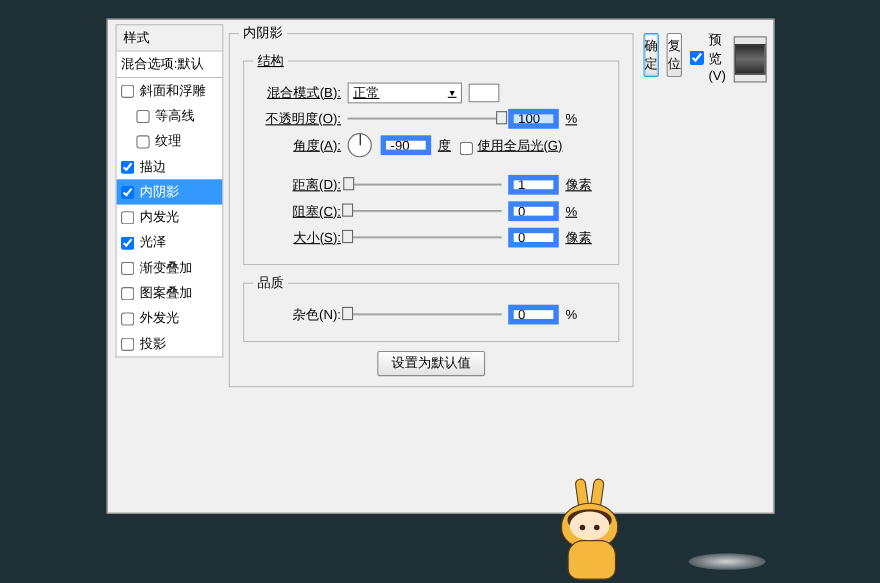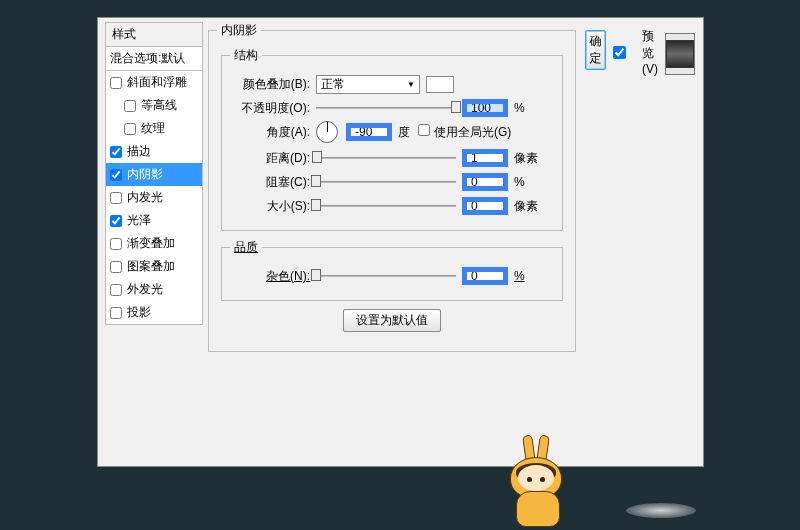--- a/index.html
+++ b/index.html
@@ -10,45 +10,45 @@
 .blending-row { border: 1px solid #bbb; border-top: none; padding: 3px 4px; background: #fff; white-space: nowrap; overflow:hidden;}
 .style-list { border: 1px solid #bbb; border-top: none; background: #fff; }
 .style-item { display: flex; align-items: center; padding: 3px 4px; }
 .style-item.indent { padding-left: 18px; }
 .style-item.selected { background: #3399ff; color: #fff; }
 .style-item input[type=checkbox] { margin-right: 5px; width: 12px; height: 12px; }
 .mid-panel { position: absolute; left: 110px; top: 4px; width: 368px; }
 fieldset { border: 1px solid #bbb; margin-bottom: 6px; padding: 6px 8px 10px 8px; position: relative; }
 fieldset > legend { padding: 0 4px; font-size: 12px; }
 fieldset.outer { height: 330px; }
-fieldset.structure { margin: 2px 4px 8px 4px; }
-fieldset.quality { margin: 0 4px 8px 4px; text-decoration: underline; }
+fieldset.structure { margin: 2px 4px 8px 4px; text-decoration: underline; }
+fieldset.quality { margin: 0 4px 8px 4px; }
 .row { display: flex; align-items: center; margin: 4px 0; height: 20px; }
 .row-label { width: 80px; text-align: right; margin-right: 6px; }
 .select-wrap { display: inline-flex; align-items: center; border: 1px solid #888; background: #fff; height: 19px; width: 104px; padding: 0 4px; justify-content: space-between; }
 .dropdown-arrow { font-size: 8px; }
 .color-swatch { width: 28px; height: 17px; border: 1px solid #888; background: #fff; margin-left: 6px; }
 .slider-track { position: relative; height: 14px; width: 140px; margin-right: 6px; }
 .slider-line { position: absolute; top: 6px; left: 0; right: 0; height: 2px; background: linear-gradient(#888,#ccc); }
 .slider-thumb { position: absolute; top: 0; width: 10px; height: 12px; background: #eee; border: 1px solid #666; transform: translateX(-5px); }
 .num-input { width: 46px; height: 18px; border: 5px solid #3b82f6; background: #fff; text-align: left; padding: 0 4px; font-size: 12px; }
 .unit { margin-left: 6px; }
 .angle-dial { width: 22px; height: 22px; border: 1px solid #666; border-radius: 50%; background: #fff; position: relative; margin-right: 8px; }
 .angle-hand { position: absolute; width: 1px; height: 10px; background: #000; left: 50%; top: 50%; transform-origin: top center; transform: rotate(180deg); }
-.chk { display: inline-flex; align-items: flex-start; margin-left: 8px; }
+.chk { display: inline-flex; align-items: flex-end; margin-left: 8px; }
 .chk input { margin-right: 4px; width: 12px; height: 12px; }
 .contour-box { width: 24px; height: 20px; border: 1px solid #555; background: linear-gradient(135deg,#bbb 0%,#fff 48%,#333 52%,#777 100%); }
 .mini-arrow { width: 10px; height: 20px; border: 1px solid #888; border-left: none; display:flex; align-items:center; justify-content:center; font-size:7px; background:#f0f0f0; margin-right:6px;}
 .btn { border: 1px solid #8a8a8a; background: linear-gradient(#fdfdfd,#e3e3e3); padding: 2px 0; border-radius: 2px; text-align: center; cursor: default; }
 .btn-row { display: flex; justify-content: center; gap: 16px; margin-top: 2px; }
 .btn-row .btn { width: 98px; }
 .right-panel { position: absolute; right: 8px; top: 6px; width: 110px; display: flex; gap: 7px; align-items: center; }
 .right-panel .btn { width: 110px; }
 .btn.ok { border: 1px solid #3aa0e0; box-shadow: 0 0 0 1px #8fd0f5 inset; }
-.preview-chk { display: flex; align-items: center; gap: 16px; margin-top: 4px;}
+.preview-chk { display: flex; align-items: center; gap: 4px; margin-top: 4px;}
 .preview-box { width: 42px; height: 42px; border: 1px solid #777; background:#e8e8e8; display:flex;align-items:center;justify-content:center; margin-top:8px;}
 .preview-inner { width: 28px; height: 28px; background: linear-gradient(#2a2a2a,#6a6a6a,#2a2a2a); border:1px solid #333;}
 .mascot { position: absolute; left: 498px; top: 435px; width: 80px; height: 92px; }
 .ear { position:absolute; width:10px; height:28px; background:#f4b83e; border:1px solid #5a3a1a; border-radius:6px 6px 3px 3px; top:0;}
 .ear.l{left:26px; transform:rotate(-8deg);} .ear.r{left:40px; transform:rotate(8deg);}
 .head{position:absolute; top:22px; left:12px; width:52px; height:42px; background:#f4b83e; border:1px solid #5a3a1a; border-radius:50% 50% 45% 45%;}
 .face{position:absolute; top:30px; left:20px; width:36px; height:26px; background:#ffe6c9; border-radius:50%;}
 .hair{position:absolute; top:28px; left:18px; width:40px; height:18px; background:#4a2c18; border-radius:50% 50% 40% 40%;}
 .eye{position:absolute; width:5px; height:5px; background:#3a2416; border-radius:50%; top:42px;}
 .eye.l{left:29px;} .eye.r{left:42px;}
@@ -112,21 +112,21 @@
   </div>
 
   <div class="mid-panel">
     <fieldset class="outer">
       <legend>内阴影</legend>
 
       <fieldset class="structure">
         <legend>结构</legend>
 
         <div class="row">
-          <div class="row-label">颜色叠加(B):</div>
+          <div class="row-label">混合模式(B):</div>
           <div class="select-wrap">
             <span>正常</span>
             <span class="dropdown-arrow">▼</span>
           </div>
           <div class="color-swatch"></div>
         </div>
 
         <div class="row">
           <div class="row-label">不透明度(O):</div>
           <div class="slider-track">
@@ -143,21 +143,21 @@
               <div class="angle-hand"></div>
             </div>
           <input class="num-input" value="-90" style="">
           <span class="unit">度</span>
           <label class="chk">
             <input type="checkbox" style="">
             <span>使用全局光(G)</span>
           </label>
         </div>
 
-        <div class="row" style="margin-top:6px">
+        <div class="row" style="margin-top:16px">
           <div class="row-label">距离(D):</div>
           <div class="slider-track">
               <div class="slider-line"></div>
               <div class="slider-thumb" style="left:1%"></div>
             </div>
           <input class="num-input" value="1" style="">
           <span class="unit">像素</span>
         </div>
 
         <div class="row">
@@ -197,20 +197,21 @@
       </fieldset>
 
       <div class="btn-row">
         <div class="btn">设置为默认值</div>
       </div>
     </fieldset>
   </div>
 
   <div class="right-panel">
     <div class="btn ok">确定</div>
+    <div class="btn">复位</div>
     <label class="preview-chk">
       <input type="checkbox" checked="" style="">
       <span>预览(V)</span>
     </label>
     <div class="preview-box">
       <div class="preview-inner"></div>
     </div>
   </div>
 </div>
 

